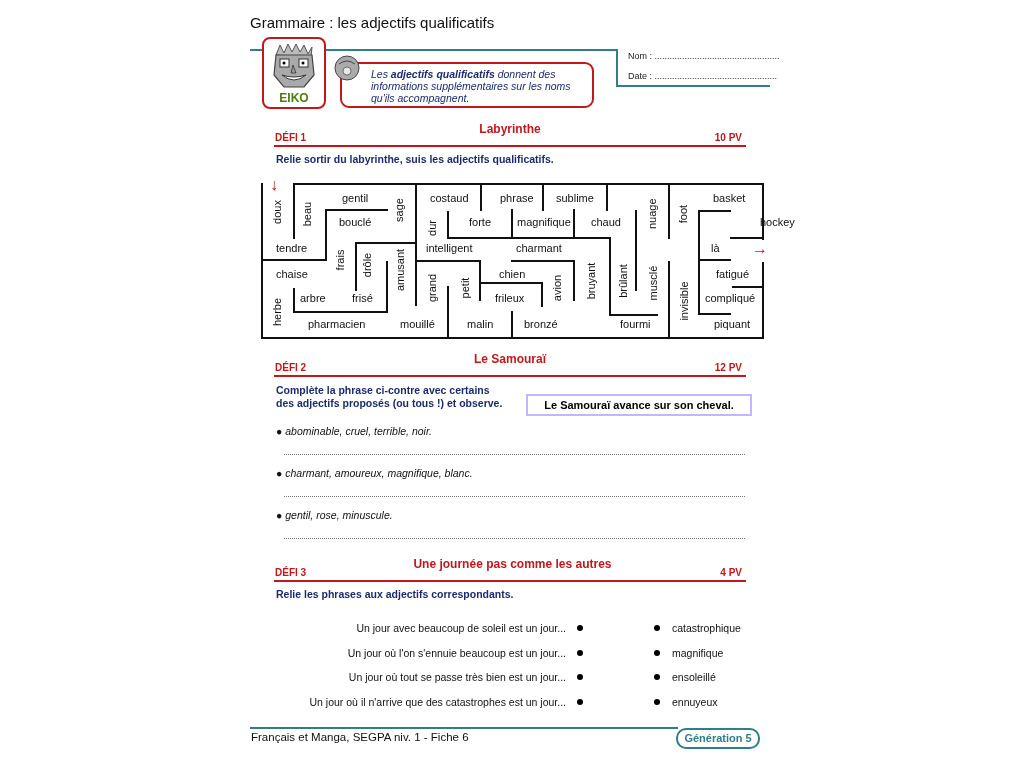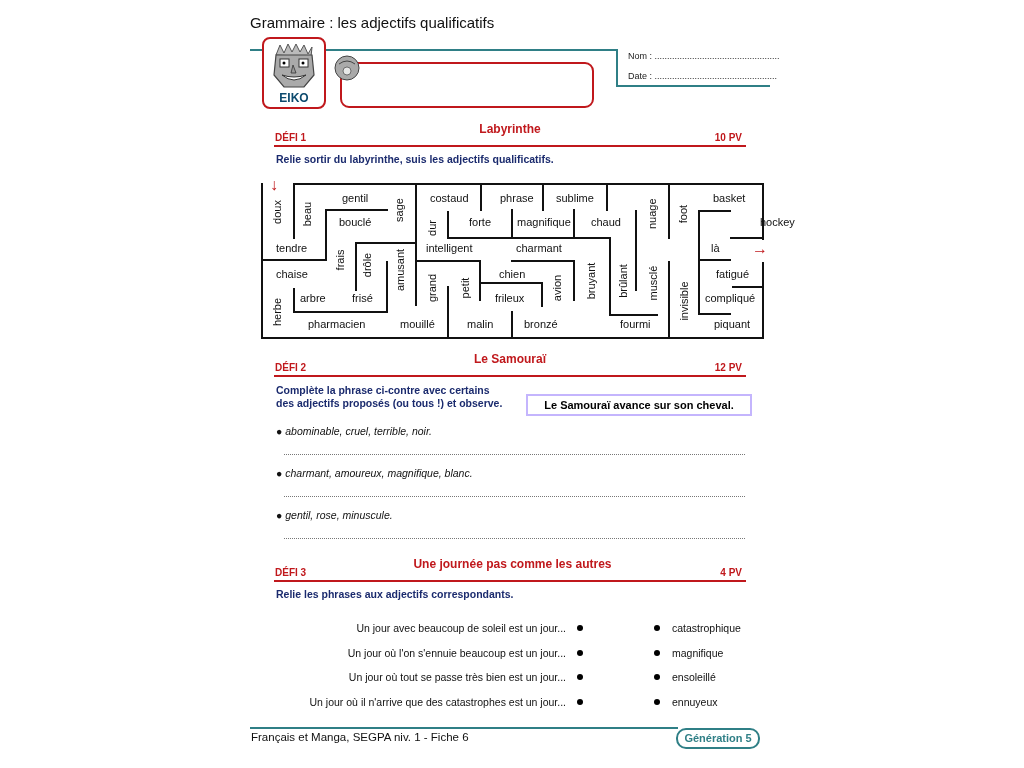--- a/index.html
+++ b/index.html
@@ -1,21 +1,21 @@
 <!DOCTYPE html>
 <html><head>
 <meta charset="utf-8">
 <style>
   html,body{margin:0;padding:0;background:#fff;}
   body{width:1024px;height:768px;position:relative;overflow:hidden;font-family:"Liberation Sans",sans-serif;color:#000;}
   .abs{position:absolute;}
   .page-title{left:250px;top:14px;font-size:15px;color:#111;}
   .teal{background:#2f7f86;}
   .eiko-box{left:262px;top:37px;width:60px;height:68px;border:2px solid #c0181c;border-radius:8px;background:#fff;}
-  .eiko-name{position:absolute;left:0;right:0;bottom:2px;text-align:center;color:#0c4a6e;font-weight:bold;font-size:12px;}
+  .eiko-name{position:absolute;left:0;right:0;bottom:2px;text-align:center;color:#4d7c0f;font-weight:bold;font-size:12px;}
   .bubble{left:340px;top:62px;width:250px;height:42px;border:2px solid #c0181c;border-radius:9px;background:#fff;}
   .bubble-text{position:absolute;left:29px;top:4px;font-size:10.5px;font-style:italic;color:#1b2b6e;line-height:12px;}
   .bubble-text b{font-weight:bold;}
   .nom{left:628px;top:51px;font-size:9px;color:#222;}
   .date{left:628px;top:71px;font-size:9px;color:#222;}
   .defi-label{font-size:10px;font-weight:bold;color:#c0181c;}
   .defi-title{font-size:12px;font-weight:bold;color:#c0181c;text-align:center;}
   .defi-pv{font-size:10px;font-weight:bold;color:#c0181c;text-align:right;}
   .red-rule{height:2px;background:#c0181c;}
   .instr{font-size:10.5px;font-weight:bold;color:#1b2b6e;}
@@ -53,20 +53,23 @@
   </svg>
   <div class="eiko-name">EIKO</div>
 </div>
 
 <div class="abs bubble">
   <svg width="26" height="28" viewBox="0 0 26 28" style="position:absolute;left:-8px;top:-10px;">
     <circle cx="13" cy="14" r="12" fill="#aaa" stroke="#444"></circle>
     <ellipse cx="13" cy="17" rx="4" ry="4" fill="#e8e8e8" stroke="#444" stroke-width="0.7"></ellipse>
     <path d="M5 10 Q13 4 21 10" stroke="#444" fill="none"></path>
   </svg>
+  <div class="bubble-text">
+    <span>Les </span><b>adjectifs qualificatifs</b><span> donnent des informations supplémentaires sur les noms qu'ils accompagnent.</span>
+  </div>
 </div>
 
 <div class="abs nom">Nom : ..................................................</div>
 <div class="abs date">Date : .................................................</div>
 
 <div class="abs defi-label" style="left:275px;top:132px;">DÉFI 1</div>
 <div class="abs defi-title" style="left:380px;top:122px;width:260px;">Labyrinthe</div>
 <div class="abs defi-pv" style="left:690px;top:132px;width:52px;">10 PV</div>
 <div class="abs red-rule" style="left:274px;top:145px;width:472px;"></div>
 <div class="abs instr" style="left:276px;top:153px;">Relie sortir du labyrinthe, suis les adjectifs qualificatifs.</div>

